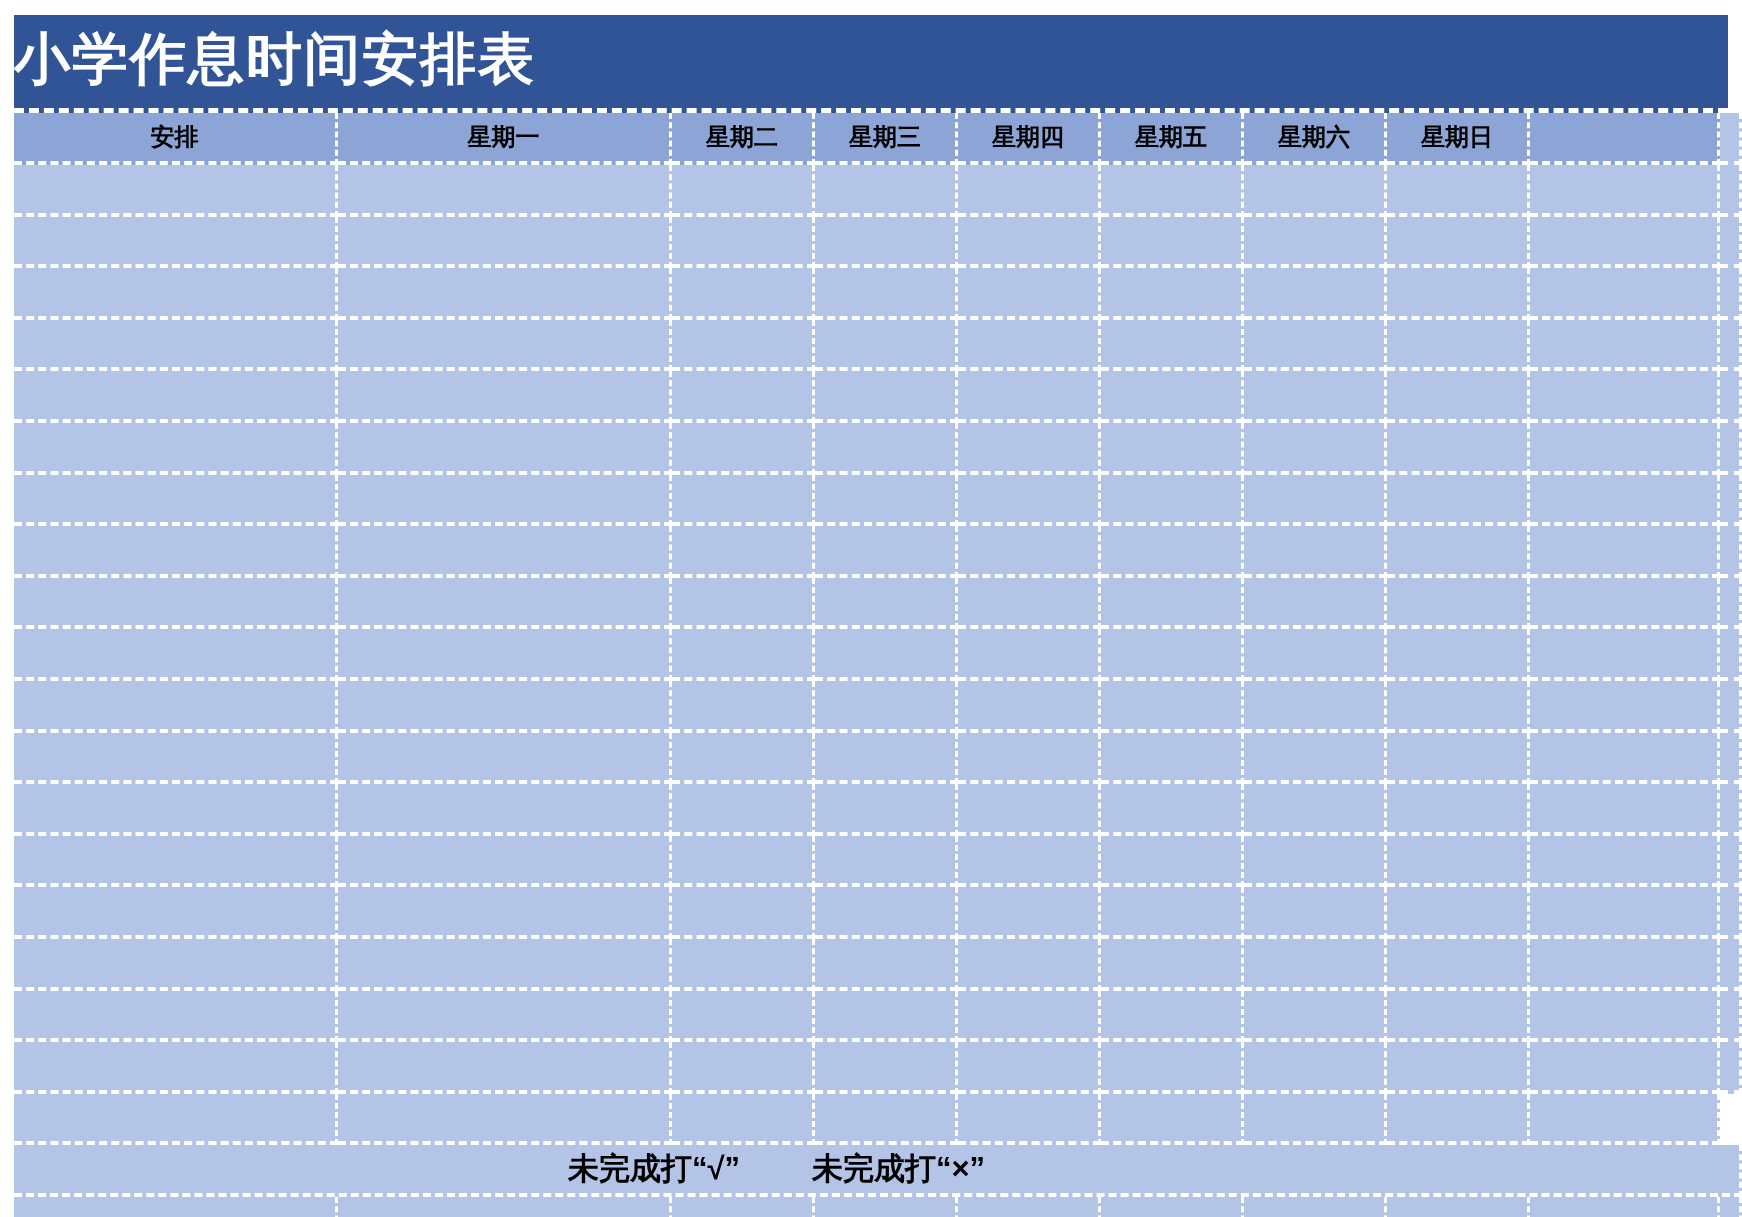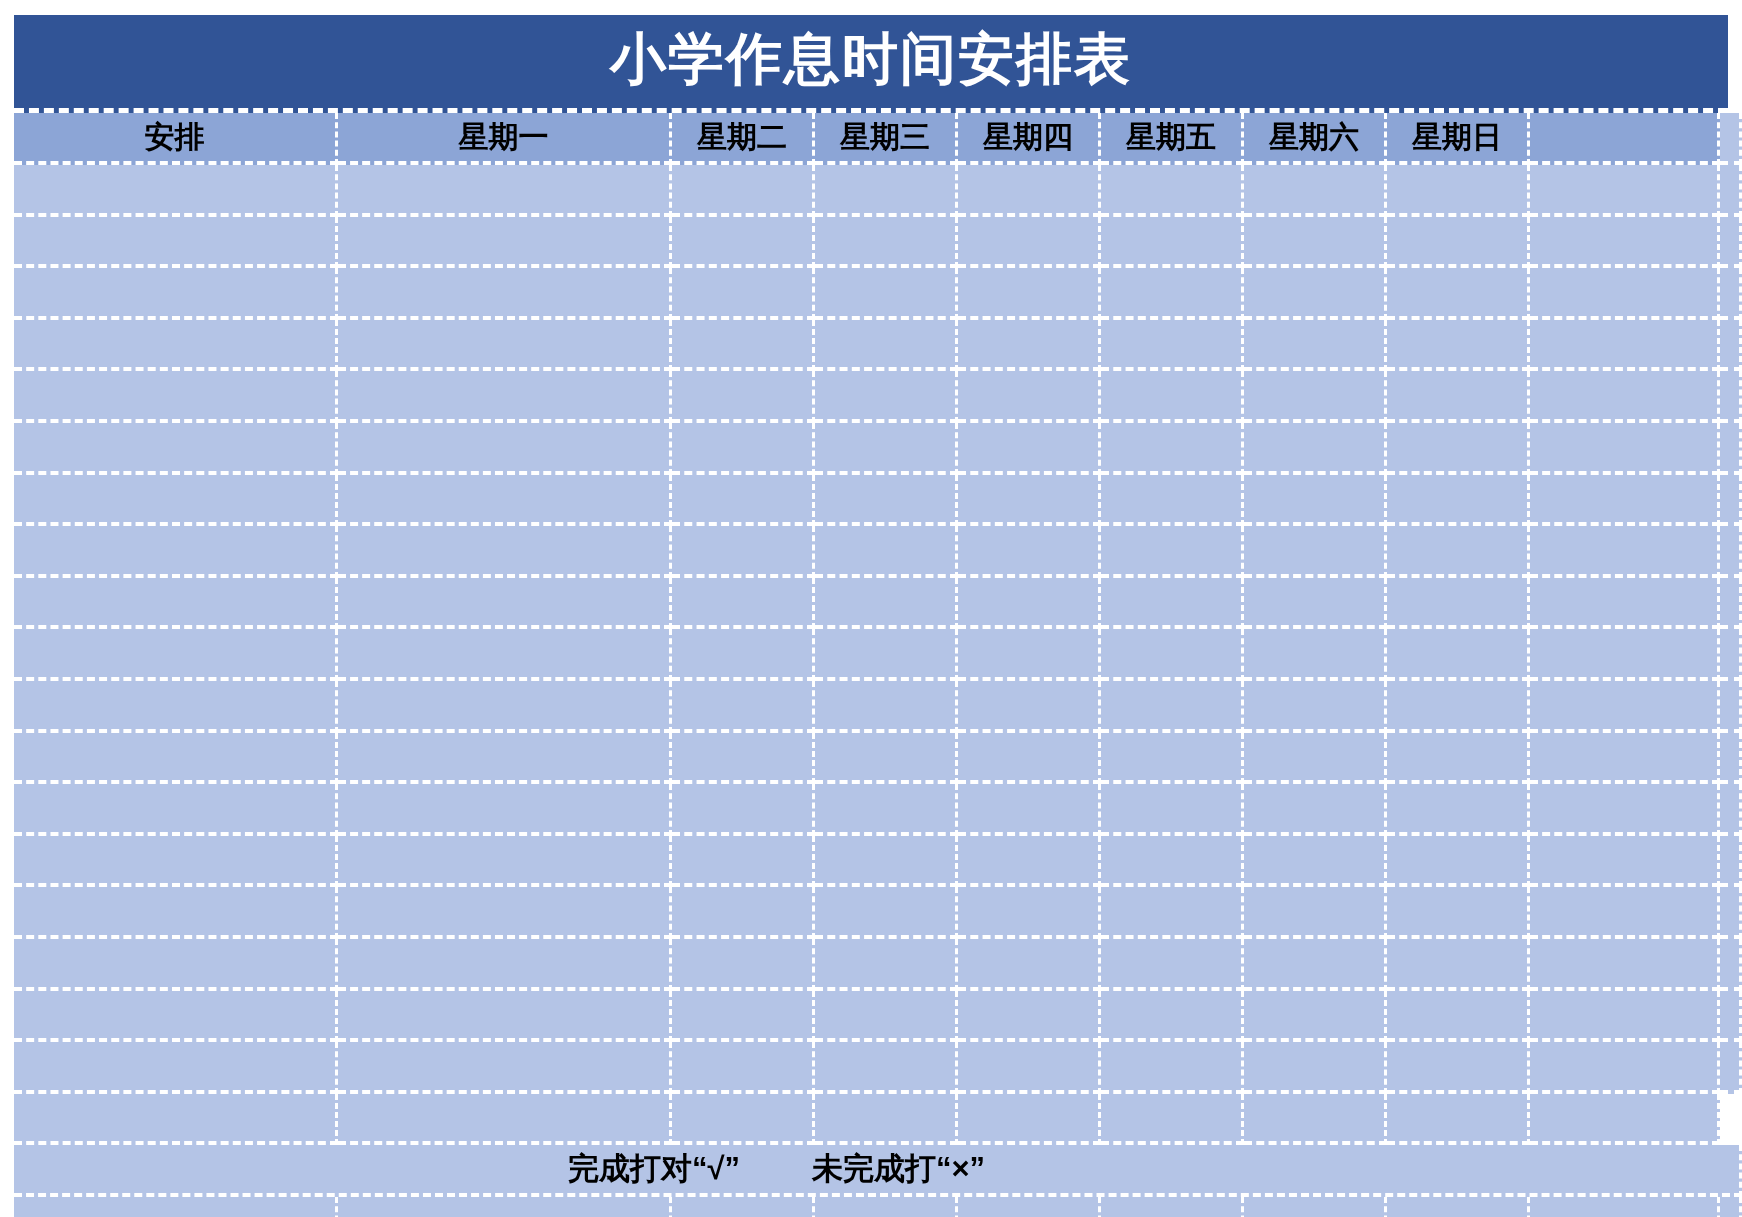--- a/index.html
+++ b/index.html
@@ -18,21 +18,21 @@
     position: absolute;
     left: 14px;
     top: 15px;
     width: 1714px;
     height: 98px;
     box-sizing: border-box;
     background: var(--title-bg, #315496);
     border-bottom: 5px dashed var(--border-color, #ffffff);
     display: flex;
     align-items: center;
-    justify-content: center;
+    justify-content: flex-start;
   }
   .title-text {
     color: var(--title-color, #ffffff);
     font-size: 56px;
     font-weight: bold;
     letter-spacing: 2px;
     transform: translateY(-2px);
   }
   .grid {
     position: absolute;
@@ -46,21 +46,21 @@
     grid-template-rows: 52px repeat(19, 51.6px) 52px 52px;
   }
   .cell {
     box-sizing: border-box;
     border-right: 3px dashed var(--border-color, #ffffff);
     border-bottom: 4px dashed var(--border-color, #ffffff);
   }
   .header-cell {
     background: var(--header-bg, #8CA5D6);
     color: #000000;
-    font-size: 30px;
+    font-size: 24px;
     font-weight: bold;
     display: flex;
     align-items: center;
     justify-content: center;
     white-space: nowrap;
   }
   .body-cell {
     background: var(--body-bg, #B4C4E6);
   }
   .footer-cell {
@@ -280,21 +280,21 @@
       <div class="cell body-cell"></div>
       <div class="cell body-cell"></div>
       <div class="cell body-cell"></div>
       <div class="cell body-cell"></div>
       <div class="cell body-cell"></div>
       <div class="cell body-cell"></div>
       <div class="cell body-cell"></div>
       <div class="cell body-cell"></div>
       <div class="cell body-cell"></div>
       <div class="cell footer-cell">
-        <span>完成打对“√”</span>
+        <span>未完成打“√”</span>
         <span>未完成打“×”</span>
       </div>
       <div class="cell body-cell"></div>
       <div class="cell body-cell"></div>
       <div class="cell body-cell"></div>
       <div class="cell body-cell"></div>
       <div class="cell body-cell"></div>
       <div class="cell body-cell"></div>
       <div class="cell body-cell"></div>
       <div class="cell body-cell"></div>

